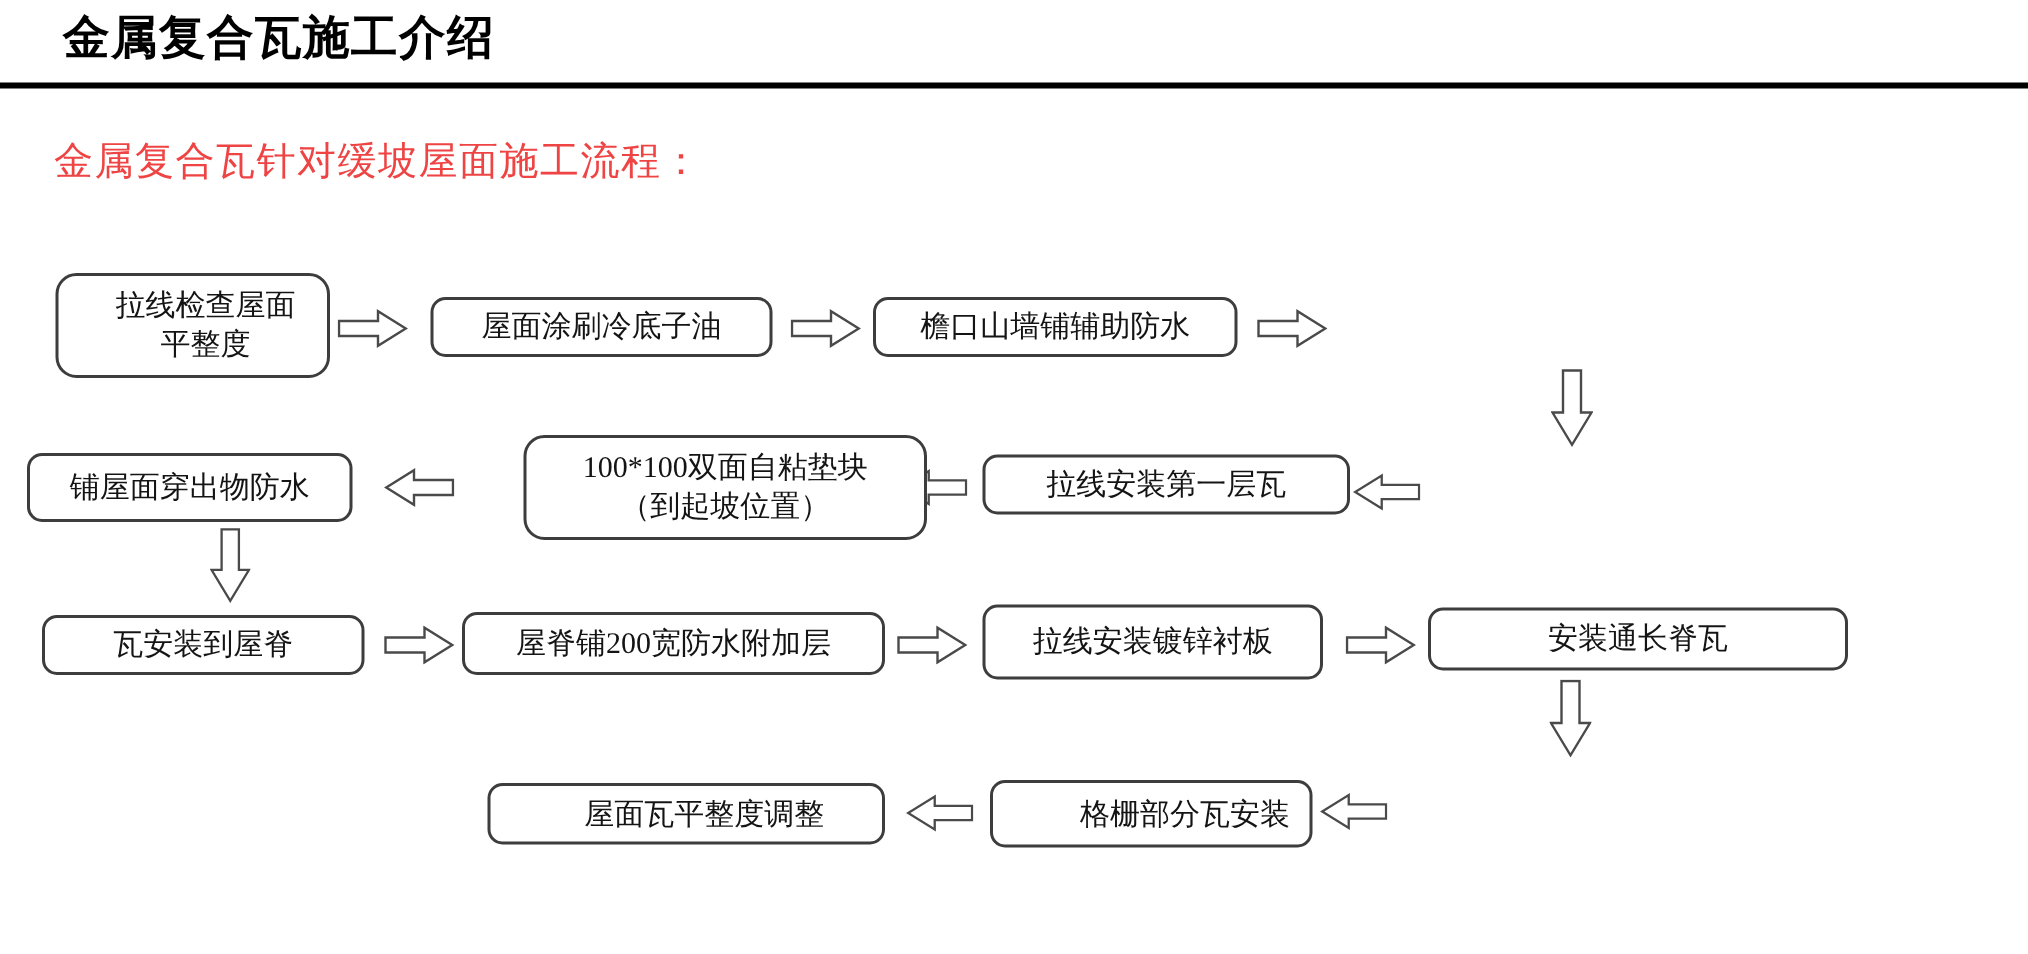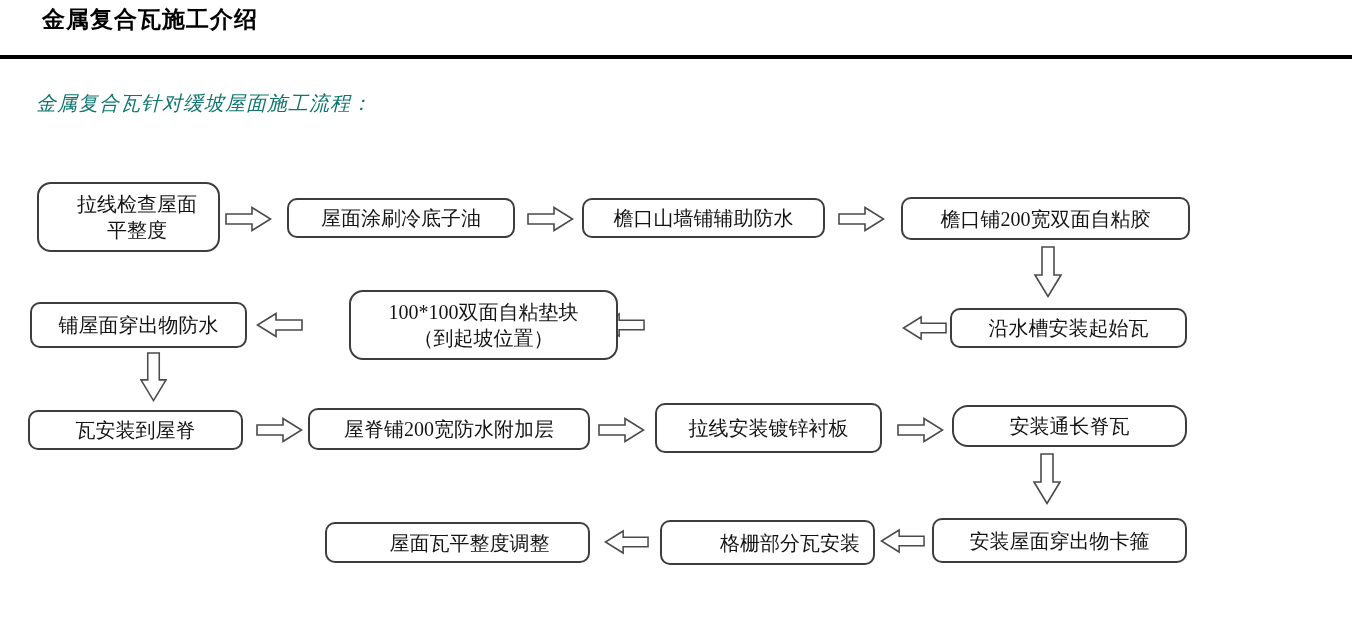--- a/index.html
+++ b/index.html
@@ -6,30 +6,30 @@
   .page{
     position:relative;
     width:1352px;height:636px;
     background:#ffffff;
     font-family:"Liberation Serif","DejaVu Serif",serif;
     color:#111;
     overflow:hidden;
   }
   .doc-title{
     position:absolute;left:42px;top:4px;
-    font-size:23px;font-weight:bold;letter-spacing:1px;
+    font-size:31px;font-weight:bold;letter-spacing:1px;
     color:#000;
   }
   .title-rule{
     position:absolute;left:0;top:55px;width:1352px;height:4px;
     background:#000;
   }
   .subtitle{
     position:absolute;left:36px;top:90px;
-    font-size:20px;color:#0f766e;letter-spacing:1px;font-style:italic;
+    font-size:26px;color:#ef4444;letter-spacing:1px;
   }
   .box{
     position:absolute;
     box-sizing:border-box;
     border:2px solid #3d3d3d;
     border-radius:10px;
     background:#fff;
     display:flex;align-items:center;justify-content:center;
     text-align:center;
     font-size:20px;line-height:1.3;
@@ -61,46 +61,45 @@
     <svg viewBox="0 0 47 26">
         <polygon points="1,8 27,8 27,1.5 45.5,13 27,24.5 27,18 1,18" fill="#ffffff" stroke="#4a4a4a" stroke-width="1.6"></polygon>
       </svg>
   </div>
   <div class="box" style="left:582px;top:198px;width:243px;height:40px;">檐口山墙铺辅助防水</div>
   <div class="arrow" style="left:838px;top:206px;width:47px;height:26px;">
     <svg viewBox="0 0 47 26">
         <polygon points="1,8 27,8 27,1.5 45.5,13 27,24.5 27,18 1,18" fill="#ffffff" stroke="#4a4a4a" stroke-width="1.6"></polygon>
       </svg>
   </div>
-  <div class="box" style="left:901px;top:197px;width:289px;height:43px;">檐口铺200宽双面自粘胶</div>
   <div class="arrow" style="left:1034px;top:246px;width:28px;height:52px;">
     <svg viewBox="0 0 28 52">
         <polygon points="8,1 20,1 20,29 27,29 14,50.5 1,29 8,29" fill="#ffffff" stroke="#4a4a4a" stroke-width="1.6"></polygon>
       </svg>
   </div>
 
-  <div class="box" style="left:950px;top:308px;width:237px;height:40px;">沿水槽安装起始瓦</div>
   <div class="arrow" style="left:902px;top:315px;width:45px;height:26px;">
     <svg viewBox="0 0 47 26">
         <polygon points="46,8 20,8 20,1.5 1.5,13 20,24.5 20,18 46,18" fill="#ffffff" stroke="#4a4a4a" stroke-width="1.6"></polygon>
       </svg>
   </div>
+  <div class="box" style="left:655px;top:303px;width:245px;height:40px;">拉线安装第一层瓦</div>
   <div class="arrow" style="left:600px;top:312px;width:45px;height:26px;">
     <svg viewBox="0 0 47 26">
         <polygon points="46,8 20,8 20,1.5 1.5,13 20,24.5 20,18 46,18" fill="#ffffff" stroke="#4a4a4a" stroke-width="1.6"></polygon>
       </svg>
   </div>
   <div class="box tall" style="left:313px;top:290px;width:269px;height:70px;margin-left:36px;">100*100双面自粘垫块
 （到起坡位置）</div>
   <div class="arrow" style="left:256px;top:312px;width:47px;height:26px;">
     <svg viewBox="0 0 47 26">
         <polygon points="46,8 20,8 20,1.5 1.5,13 20,24.5 20,18 46,18" fill="#ffffff" stroke="#4a4a4a" stroke-width="1.6"></polygon>
       </svg>
   </div>
-  <div class="box" style="left:30px;top:302px;width:217px;height:46px;">铺屋面穿出物防水</div>
+  <div class="box" style="left:18px;top:302px;width:217px;height:46px;">铺屋面穿出物防水</div>
   <div class="arrow" style="left:140px;top:352px;width:27px;height:50px;">
     <svg viewBox="0 0 28 52">
         <polygon points="8,1 20,1 20,29 27,29 14,50.5 1,29 8,29" fill="#ffffff" stroke="#4a4a4a" stroke-width="1.6"></polygon>
       </svg>
   </div>
 
   <div class="box" style="left:28px;top:410px;width:215px;height:40px;">瓦安装到屋脊</div>
   <div class="arrow" style="left:256px;top:417px;width:47px;height:26px;">
     <svg viewBox="0 0 47 26">
         <polygon points="1,8 27,8 27,1.5 45.5,13 27,24.5 27,18 1,18" fill="#ffffff" stroke="#4a4a4a" stroke-width="1.6"></polygon>
@@ -111,28 +110,27 @@
     <svg viewBox="0 0 47 26">
         <polygon points="1,8 27,8 27,1.5 45.5,13 27,24.5 27,18 1,18" fill="#ffffff" stroke="#4a4a4a" stroke-width="1.6"></polygon>
       </svg>
   </div>
   <div class="box" style="left:655px;top:403px;width:227px;height:50px;">拉线安装镀锌衬板</div>
   <div class="arrow" style="left:897px;top:417px;width:47px;height:26px;">
     <svg viewBox="0 0 47 26">
         <polygon points="1,8 27,8 27,1.5 45.5,13 27,24.5 27,18 1,18" fill="#ffffff" stroke="#4a4a4a" stroke-width="1.6"></polygon>
       </svg>
   </div>
-  <div class="box" style="left:952px;top:405px;width:235px;height:42px;border-radius:16px;">安装通长脊瓦</div>
+  <div class="box" style="left:952px;top:405px;width:280px;height:42px;">安装通长脊瓦</div>
   <div class="arrow" style="left:1033px;top:453px;width:28px;height:52px;">
     <svg viewBox="0 0 28 52">
         <polygon points="8,1 20,1 20,29 27,29 14,50.5 1,29 8,29" fill="#ffffff" stroke="#4a4a4a" stroke-width="1.6"></polygon>
       </svg>
   </div>
 
-  <div class="box" style="left:932px;top:518px;width:255px;height:45px;">安装屋面穿出物卡箍</div>
   <div class="arrow" style="left:880px;top:528px;width:45px;height:26px;">
     <svg viewBox="0 0 47 26">
         <polygon points="46,8 20,8 20,1.5 1.5,13 20,24.5 20,18 46,18" fill="#ffffff" stroke="#4a4a4a" stroke-width="1.6"></polygon>
       </svg>
   </div>
   <div class="box" style="left:660px;top:520px;width:215px;height:45px;padding-left:45px;">格栅部分瓦安装</div>
   <div class="arrow" style="left:604px;top:529px;width:45px;height:26px;">
     <svg viewBox="0 0 47 26">
         <polygon points="46,8 20,8 20,1.5 1.5,13 20,24.5 20,18 46,18" fill="#ffffff" stroke="#4a4a4a" stroke-width="1.6"></polygon>
       </svg>

